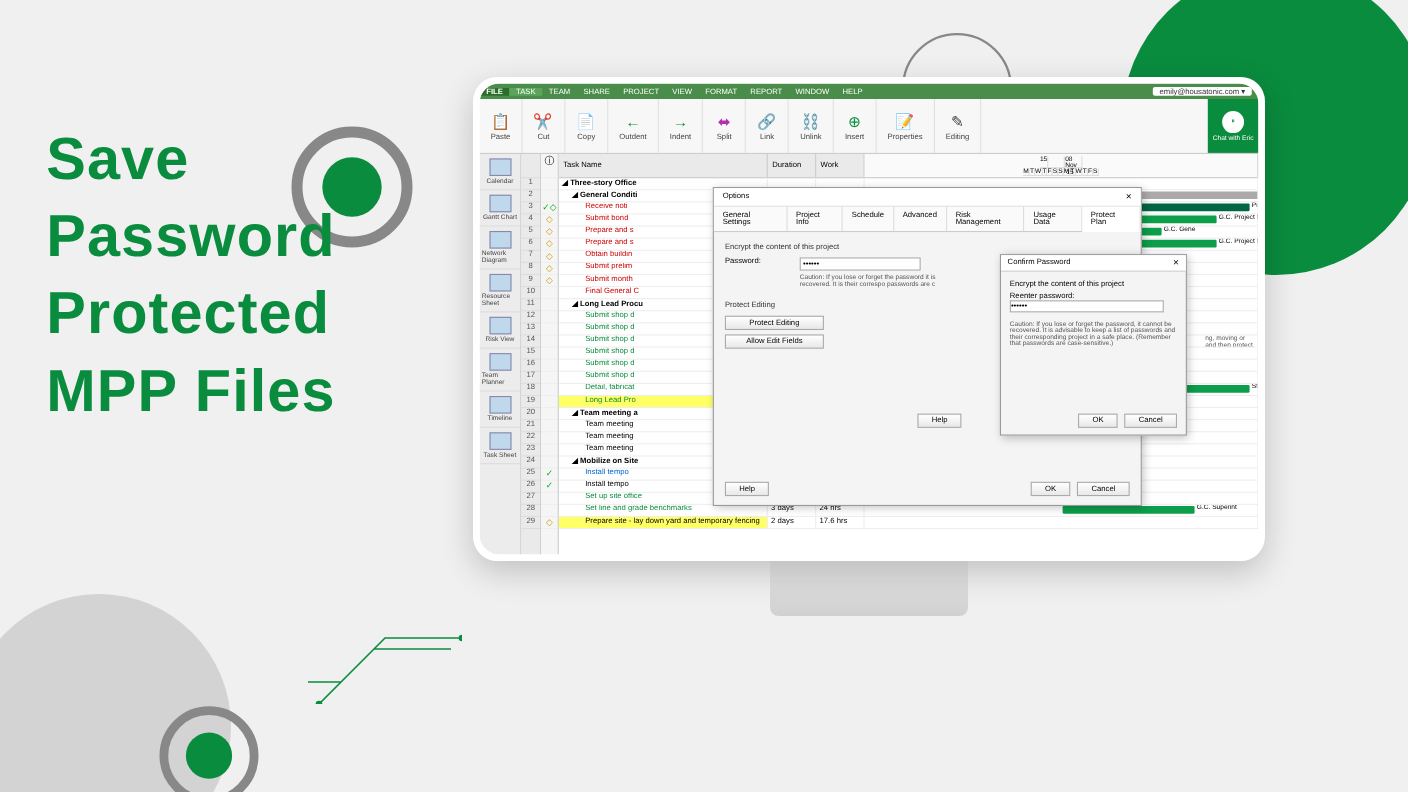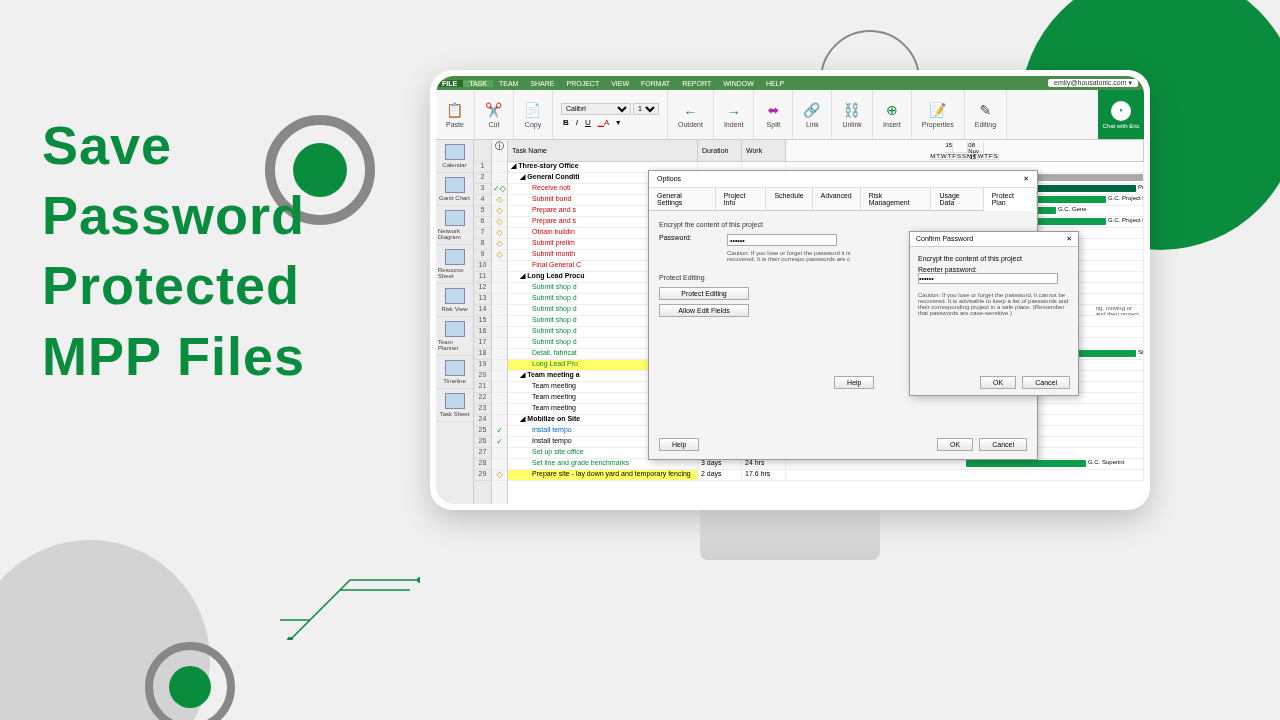--- a/index.html
+++ b/index.html
@@ -160,33 +160,20 @@
             <span>Paste</span>
           </div>
         <div class="ribbon-btn">
             <div class="icon">✂️</div>
             <span>Cut</span>
           </div>
         <div class="ribbon-btn">
             <div class="icon">📄</div>
             <span>Copy</span>
           </div>
-        <div class="ribbon-group">
-          <div class="font-row">
-            <select style="width:70px"><option>Calibri</option></select>
-            <select style="width:26px"><option>11</option></select>
-          </div>
-          <div class="font-btns">
-            <span><b>B</b></span>
-            <span><i>I</i></span>
-            <span><u>U</u></span>
-            <span style="color:#c00">▁A</span>
-            <span>▾</span>
-          </div>
-        </div>
         <div class="ribbon-btn">
             <div class="icon" style="color:#0a8c3e">←</div>
             <span>Outdent</span>
           </div>
         <div class="ribbon-btn">
             <div class="icon" style="color:#0a8c3e">→</div>
             <span>Indent</span>
           </div>
         <div class="ribbon-btn">
             <div class="icon" style="color:#b030b0">⬌</div>

